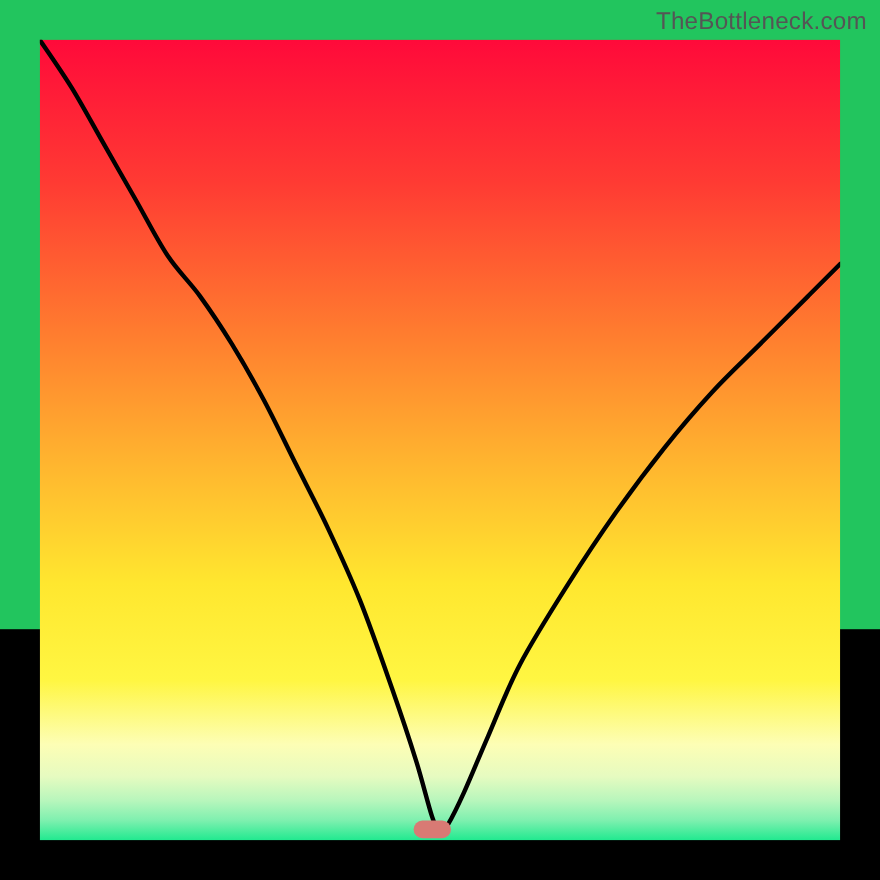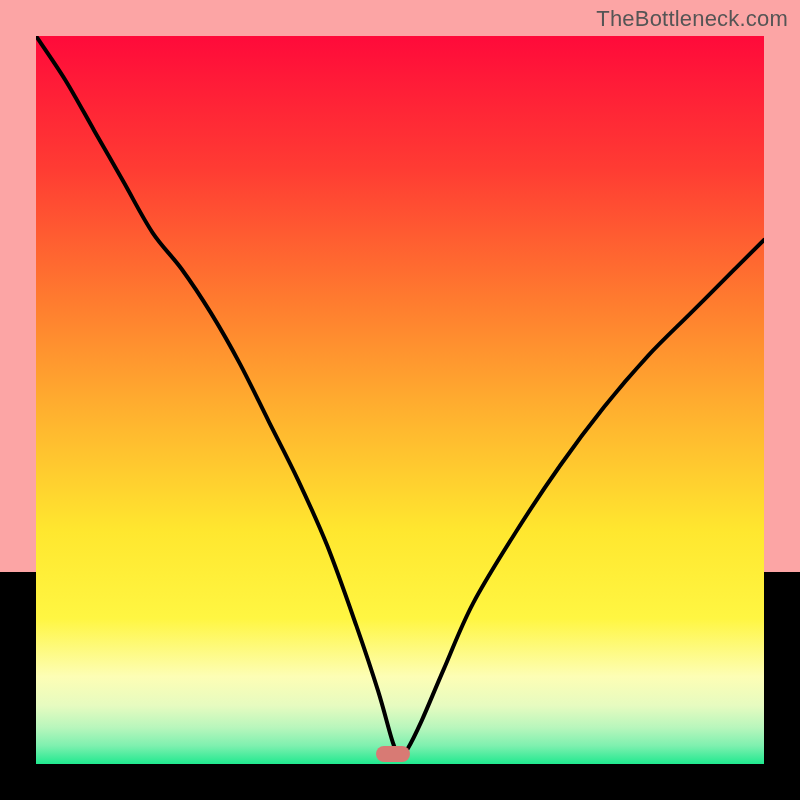--- a/index.html
+++ b/index.html
@@ -8,21 +8,21 @@
     width: 800px;
     height: 800px;
     background: #000;
     font-family: Arial, Helvetica, sans-serif;
     overflow: hidden;
   }
   .frame {
     position: relative;
     width: 800px;
     height: 572px;
-    background: #fca5a5;
+    background: #22c55e;
   }
   .watermark {
     position: absolute;
     top: 6px;
     right: 12px;
     color: #555;
     font-size: 22px;
     font-weight: 500;
     z-index: 4;
     letter-spacing: 0.2px;

